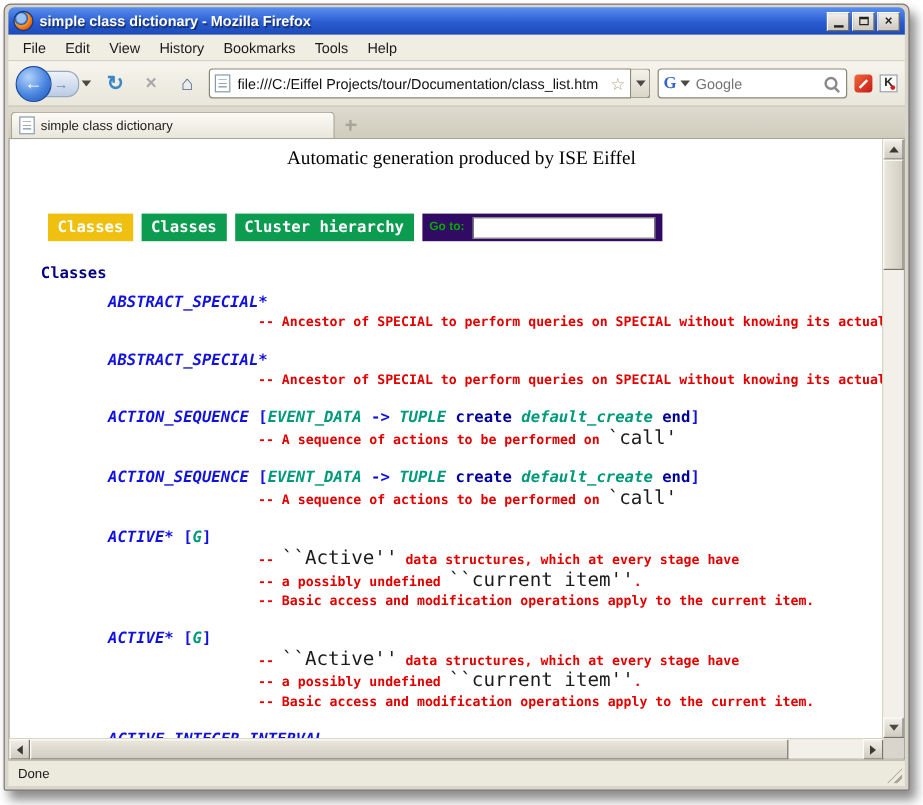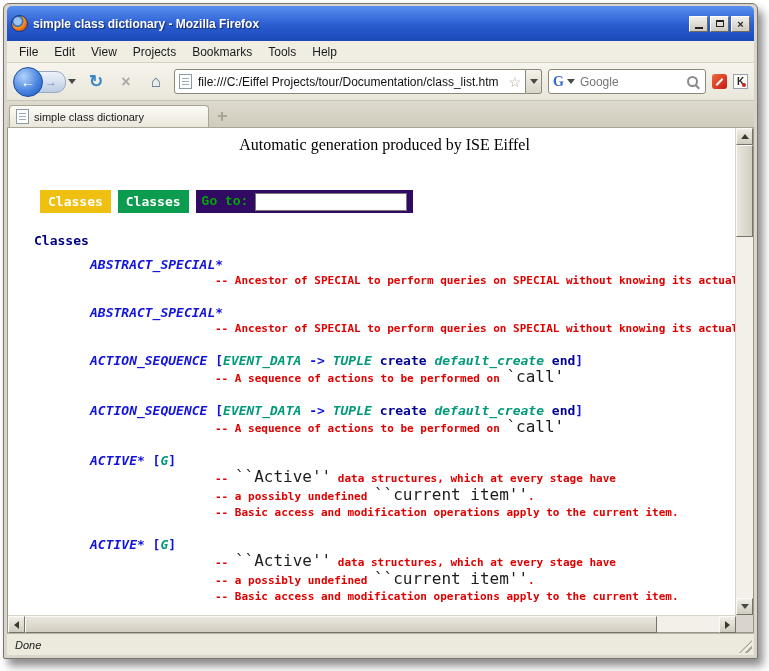--- a/index.html
+++ b/index.html
@@ -1,21 +1,21 @@
 <!DOCTYPE html>
 <html style="--class-blue: #1212dd; --generic-teal: #00997a; --keyword-navy: #000099; --comment-red: #e00000; --quote-black: #1c1c1c; --section-navy: #000080; --btn-gold: #f0c010; --btn-green: #0c9c50; --goto-purple: #310a63; --goto-green: #00aa00;"><head>
 <meta charset="utf-8">
 <style>
   html,body{margin:0;padding:0;background:#fff;}
   .screen{position:relative;width:769px;height:671px;overflow:hidden;font-family:"Liberation Sans",sans-serif;}
   .window{position:absolute;left:3px;top:3px;width:755px;height:656px;background:#d9d5cc;border:1px solid #7a766c;
           border-radius:6px 6px 2px 2px;box-shadow:5px 7px 9px rgba(0,0,0,.45);display:flex;flex-direction:column;
           padding:2px 3px 3px;box-sizing:border-box;}
   
-  .titlebar{height:35px;border-radius:5px 5px 0 0;background:linear-gradient(180deg,#5a90ee,#2a5cd0 55%,#1c4ab8);
+  .titlebar{height:23px;border-radius:5px 5px 0 0;background:linear-gradient(180deg,#5a90ee,#2a5cd0 55%,#1c4ab8);
             display:flex;align-items:center;padding:0 4px;gap:5px;flex:0 0 auto;}
   .ff-icon{width:15px;height:15px;border-radius:50%;
            background:radial-gradient(circle at 38% 35%,#9cc4f2 0 26%,#2a5aa8 38%,#f89a28 46%,#e85a10 72%,#b34206 100%);
            border:1px solid #123a7a;flex:0 0 auto;}
   .title-text{color:#fff;font-size:12px;font-weight:bold;flex:1;white-space:nowrap;overflow:hidden;
               text-shadow:1px 1px 1px rgba(0,0,0,.5);}
   .win-controls{display:flex;gap:2px;}
   .wbtn{width:19px;height:16px;background:linear-gradient(#f2f0ea,#cdc9bf);border:1px solid;
         border-color:#fff #6e6a60 #6e6a60 #fff;display:flex;align-items:center;justify-content:center;
         font-size:11px;font-weight:bold;color:#222;box-sizing:border-box;}
@@ -66,39 +66,39 @@
   .mag::after{content:"";position:absolute;width:5px;height:2px;background:#8a8a8a;transform:rotate(45deg);
               right:-4px;bottom:-3px;}
   .addon-red{width:15px;height:15px;border-radius:3px;background:linear-gradient(135deg,#f06a3a,#c81818);position:relative;}
   .addon-red::after{content:"";position:absolute;left:3px;top:7px;width:9px;height:2px;background:#fff;transform:rotate(-45deg);}
   .addon-k{width:15px;height:15px;border:1px solid #98a0b0;background:#fafaf6;color:#222;font-size:10px;font-weight:bold;
            display:flex;align-items:center;justify-content:center;position:relative;box-sizing:border-box;}
   .addon-k::after{content:"";position:absolute;right:1px;bottom:1px;width:4px;height:4px;border-radius:50%;background:#d42020;}
   
   .tabbar{height:26px;background:linear-gradient(#dedacd,#cfcbbd);border-bottom:1px solid #a8a496;display:flex;
           align-items:flex-end;padding:0 2px;gap:4px;flex:0 0 auto;}
-  .tab{width:200px;height:22px;background:linear-gradient(#fcfbf6,#e9e6da);border:1px solid #a8a496;border-bottom:none;
+  .tab{width:270px;height:22px;background:linear-gradient(#fcfbf6,#e9e6da);border:1px solid #a8a496;border-bottom:none;
        border-radius:4px 4px 0 0;display:flex;align-items:center;gap:5px;padding:2px 6px;box-sizing:border-box;}
   .tab-label{font-size:11px;color:#1a1a1a;white-space:nowrap;overflow:hidden;}
   .newtab{width:18px;height:18px;margin-bottom:2px;display:flex;align-items:center;justify-content:center;position:relative;}
   .newtab::before,.newtab::after{content:"";position:absolute;background:#a8a498;}
   .newtab::before{width:9px;height:2px;}
   .newtab::after{width:2px;height:9px;}
   
   .content-outer{flex:1;display:flex;flex-direction:column;min-height:0;background:#fff;border:1px solid #9a968a;border-top:none;}
   .content-row{flex:1;display:flex;min-height:0;padding-left:16px;}
   .content{flex:1;overflow:hidden;background:#fff;padding:0 0 0 10px;position:relative;}
   .doc-header{margin-top:8px;text-align:center;font-family:"Liberation Serif",serif;font-size:16px;color:#000;
               margin-bottom:36px;}
   .nav-row{display:flex;align-items:stretch;gap:7px;margin-left:6px;height:23px;}
   #navButtons{display:flex;gap:7px;}
   .doc-btn{display:flex;align-items:center;padding:0 8px;font-family:"DejaVu Sans Mono","Liberation Mono",monospace;
            font-size:13px;font-weight:bold;white-space:pre;}
   .goto-box{display:flex;align-items:center;gap:7px;padding:0 6px;}
-  .goto-label{font-family:Liberation Mono, monospace;font-size:13px;font-weight:bold;white-space:pre;}
+  .goto-label{font-family:Liberation Sans, sans-serif;font-size:10px;font-weight:bold;white-space:pre;}
   .goto-input{width:146px;height:16px;border:1px solid #777;background:#fff;font-size:12px;padding:0 2px;}
   .section-title{margin-top:20px;font-family:"DejaVu Sans Mono","Liberation Mono",monospace;font-size:13px;
                  font-weight:bold;color:var(--section-navy,#000080);margin-bottom:8px;}
   .class-list{font-family:"DejaVu Sans Mono","Liberation Mono",monospace;}
   .entry{margin-bottom:15px;}
   .entry-name{white-space:pre;padding-left:56px;font-size:13px;line-height:17px;}
   .entry-comment{white-space:pre;padding-left:181px;font-size:11px;line-height:16px;}
   .s-cls{color:var(--class-blue,#1212dd);font-style:italic;font-weight:bold;}
   .s-gen{color:var(--generic-teal,#00997a);font-style:italic;font-weight:bold;}
   .s-kw{color:var(--keyword-navy,#000099);font-weight:bold;text-align:right;}
@@ -115,21 +115,21 @@
   .hscroll-row{height:17px;display:flex;flex:0 0 auto;}
   .hscroll{flex:1;background:#f2f0e9;position:relative;border-top:1px solid #d8d4c8;}
   .sbtn.left{left:0;top:0;} .sbtn.right{right:0;top:0;}
   .hthumb{position:absolute;top:0;left:17px;width:calc(100% - 96px);height:17px;
           background:linear-gradient(#e9e6dc,#d2cec2);border:1px solid;
           border-color:#fbfaf6 #77736a #77736a #fbfaf6;box-sizing:border-box;}
   .corner{width:17px;height:17px;background:#d9d5cc;flex:0 0 auto;}
   
   .statusbar{height:21px;background:#ece9dd;border-top:1px solid #b8b4a8;display:flex;align-items:center;
              padding:0 8px;flex:0 0 auto;position:relative;}
-  .status-text{font-size:11px;color:#1a1a1a;font-style:italic;}
+  .status-text{font-size:11px;color:#1a1a1a;}
   .grip{position:absolute;right:2px;bottom:2px;width:13px;height:13px;
         background:repeating-linear-gradient(135deg,transparent 0 3px,#aaa69a 3px 5px);
         clip-path:polygon(100% 0,100% 100%,0 100%);}
 </style>
 </head>
 <body>
 
 <div class="screen">
   <div class="window">
 
@@ -146,21 +146,21 @@
         <span class="wbtn">
             <span>×</span>
           </span>
       </span>
     </div>
 
     <div class="menubar" id="menubar">
         <span class="menu-item">File</span>
         <span class="menu-item">Edit</span>
         <span class="menu-item">View</span>
-        <span class="menu-item">Projects</span>
+        <span class="menu-item">History</span>
         <span class="menu-item">Bookmarks</span>
         <span class="menu-item">Tools</span>
         <span class="menu-item">Help</span>
       </div>
 
     <div class="navbar">
       <span class="backfwd">
         <span class="back-btn">
             <span>←</span>
           </span>
@@ -211,20 +211,21 @@
     </div>
 
     <div class="content-outer">
       <div class="content-row">
         <div class="content">
           <div class="doc-header">Automatic generation produced by ISE Eiffel</div>
           <div class="nav-row">
             <span id="navButtons">
                 <span class="doc-btn" style="background: rgb(240, 192, 16); color: rgb(255, 255, 255);">Classes</span>
                 <span class="doc-btn" style="background: rgb(12, 156, 80); color: rgb(255, 255, 255);">Classes</span>
+                <span class="doc-btn" style="background: rgb(12, 156, 80); color: rgb(255, 255, 255);">Cluster hierarchy</span>
               </span>
             <span class="goto-box" style="background: rgb(49, 10, 99);">
               <span class="goto-label" style="color: rgb(0, 170, 0);">Go to:</span>
               <input class="goto-input" value="" style="">
             </span>
           </div>
           <div class="section-title">Classes</div>
           <div class="class-list" id="classList">
               <div class="entry">
                 <div class="entry-name"><span class="s-cls">ABSTRACT_SPECIAL*</span></div>

